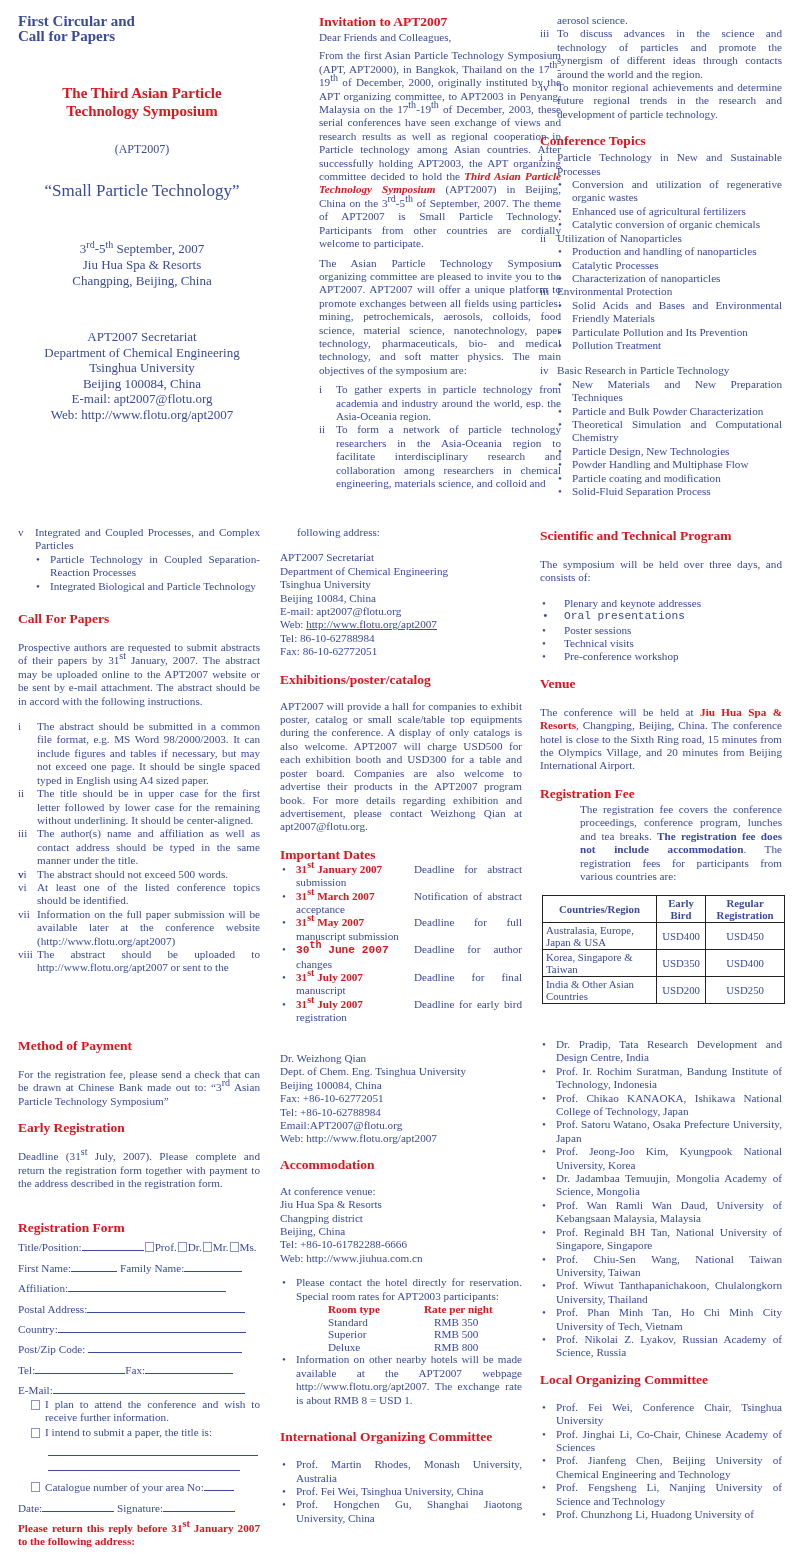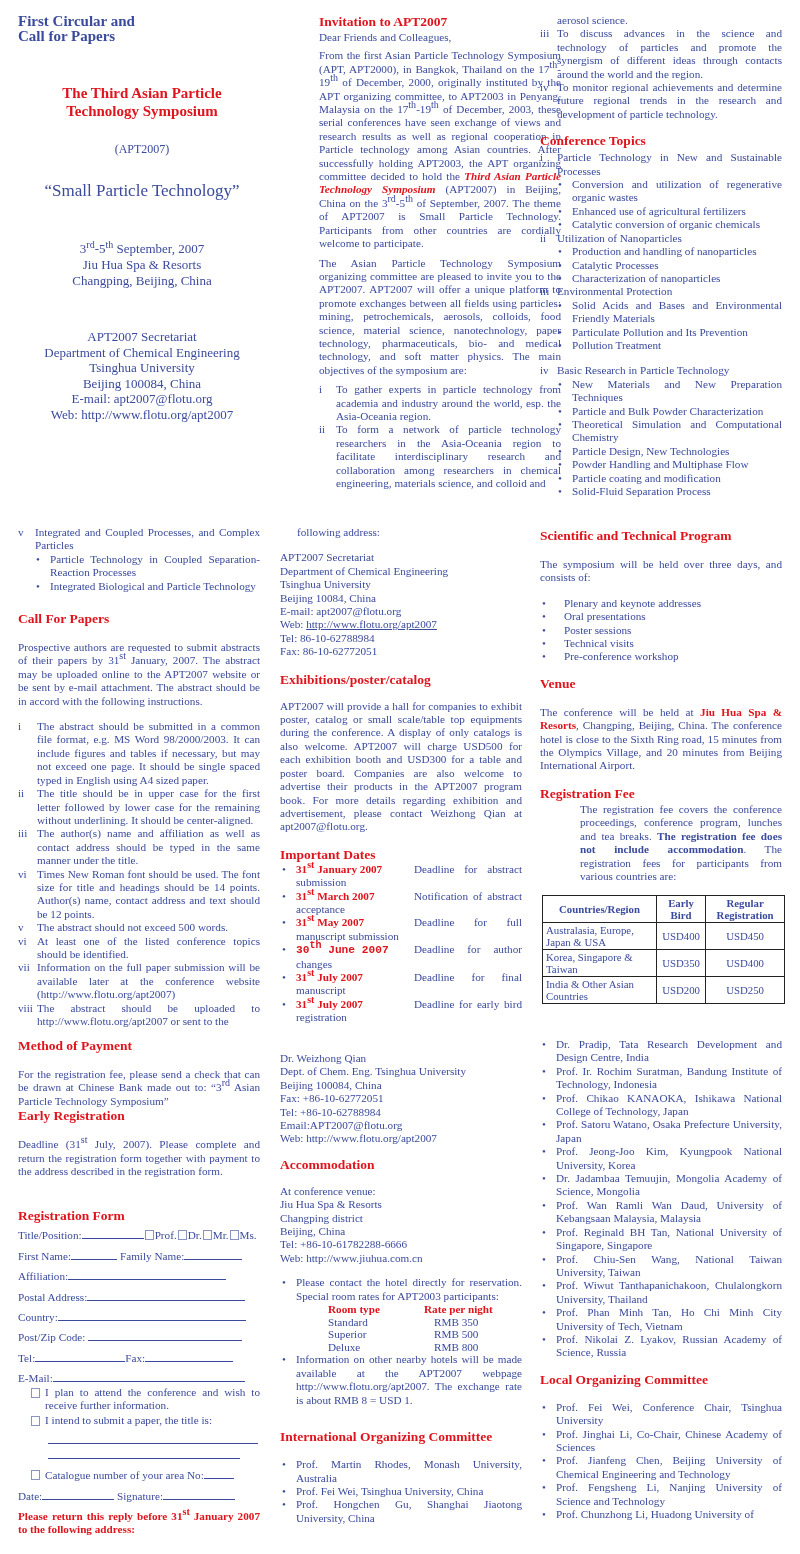--- a/index.html
+++ b/index.html
@@ -125,21 +125,21 @@
         <li>Particle Technology in Coupled Separation-Reaction Processes</li>
         <li>Integrated Biological and Particle Technology</li>
       </ul>
     </div>
   <h2 class="h" style="margin-top:18px;">Call For Papers</h2>
   <p style="margin-top:14px;"><span>Prospective authors are requested to submit abstracts of their papers by 31</span><sup>st</sup><span> January, 2007. The abstract may be uploaded online to the APT2007 website or be sent by e-mail attachment. The abstract should be in accord with the following instructions.</span></p>
   <ol class="rl" id="rules-list" style="margin-top:12px;">
       <li style="padding-left: 19px;"><span class="n">i</span><span>The abstract should be submitted in a common file format, e.g. MS Word 98/2000/2003. It can include figures and tables if necessary, but may not exceed one page. It should be single spaced typed in English using A4 sized paper.</span></li>
       <li style="padding-left: 19px;"><span class="n">ii</span><span>The title should be in upper case for the first letter followed by lower case for the remaining without underlining. It should be center-aligned.</span></li>
       <li style="padding-left: 19px;"><span class="n">iii</span><span>The author(s) name and affiliation as well as contact address should be typed in the same manner under the title.</span></li>
-      <li style="padding-left: 19px;"><span class="n">vi</span><span>Times New Roman font should be used. The font size for title and headings should be 14 points. Author(s) name, contact address and text should be 12 points.</span></li>
+      <li style="padding-left: 19px;"><span class="n">vi</span></li>
       <li style="padding-left: 19px;"><span class="n">v</span><span>The abstract should not exceed 500 words.</span></li>
       <li style="padding-left: 19px;"><span class="n">vi</span><span>At least one of the listed conference topics should be identified.</span></li>
       <li style="padding-left: 19px;"><span class="n">vii</span><span>Information on the full paper submission will be available later at the conference website (http://www.flotu.org/apt2007)</span></li>
       <li style="padding-left: 19px;"><span class="n">viii</span><span>The abstract should be uploaded to http://www.flotu.org/apt2007 or sent to the</span></li>
     </ol>
 </div>
 
 <div class="panel" style="left:280px;top:526px;width:242px;">
   <div style="padding-left:17px;">following address:</div>
   <div style="margin-top:12px;">
@@ -163,21 +163,21 @@
       <li><b class="red" style="display: inline-block; width: 118px;"><span>31</span><sup>st</sup><span> July 2007</span></b><span>Deadline for final manuscript</span></li>
       <li><b class="red" style="display: inline-block; width: 118px;"><span>31</span><sup>st</sup><span> July 2007</span></b><span>Deadline for early bird registration</span></li>
     </ul>
 </div>
 
 <div class="panel" style="left:540px;top:528px;width:242px;">
   <h2 class="h">Scientific and Technical Program</h2>
   <p style="margin-top:14px;">The symposium will be held over three days, and consists of:</p>
   <ul class="b b0" id="program-list" style="margin-top:12px;">
       <li style="padding-left: 24px;">Plenary and keynote addresses</li>
-      <li style="padding-left: 24px;">Oral presentations</li>
+      <li style="padding-left: 24px; font-family: Liberation Mono, monospace;">Oral presentations</li>
       <li style="padding-left: 24px;">Poster sessions</li>
       <li style="padding-left: 24px;">Technical visits</li>
       <li style="padding-left: 24px;">Pre-conference workshop</li>
     </ul>
   <h2 class="h" style="margin-top:12px;">Venue</h2>
   <p style="margin-top:14px;"><span>The conference will be held at </span><b class="red">Jiu Hua Spa &amp; Resorts</b><span>, Changping, Beijing, China. The conference hotel is close to the Sixth Ring road, 15 minutes from the Olympics Village, and 20 minutes from Beijing International Airport.</span></p>
   <h2 class="h" style="margin-top:13px;">Registration Fee</h2>
   <p style="margin-top:1px;margin-left:40px;"><span>The registration fee covers the conference proceedings, conference program, lunches and tea breaks. </span><b>The registration fee does not include accommodation</b><span>. The registration fees for participants from various countries are:</span></p>
   <table class="fee" style="margin-top:12px;">
     <thead>
@@ -203,21 +203,21 @@
           <td class="v">USD200</td>
           <td class="v">USD250</td>
         </tr>
       </tbody>
   </table>
 </div>
 
 <div class="panel" style="left:18px;top:1038px;width:242px;">
   <h2 class="h">Method of Payment</h2>
   <p style="margin-top:14px;"><span>For the registration fee, please send a check that can be drawn at Chinese Bank made out to: “3</span><sup>rd</sup><span> Asian Particle Technology Symposium”</span></p>
-  <h2 class="h" style="margin-top:0;">Early Registration</h2>
+  <h2 class="h" style="margin-top:12px;">Early Registration</h2>
   <p style="margin-top:14px;"><span>Deadline (31</span><sup>st</sup><span> July, 2007). Please complete and return the registration form together with payment to the address described in the registration form.</span></p>
   <h2 class="h" style="margin-top:30px;">Registration Form</h2>
   <div style="margin-top:4px;">
     <div class="formrow"><span>Title/Position:</span><span class="line" style="width:62px;"></span><span id="title-opts"><span class="cb"></span><span>Prof.</span><span class="cb"></span><span>Dr.</span><span class="cb"></span><span>Mr.</span><span class="cb"></span><span>Ms.</span></span></div>
     <div class="formrow"><span>First Name:</span><span class="line" style="width:46px;"></span> <span>Family Name:</span><span class="line" style="width:58px;"></span></div>
     <div class="formrow"><span>Affiliation:</span><span class="line" style="width:158px;"></span></div>
     <div class="formrow"><span>Postal Address:</span><span class="line" style="width:158px;"></span></div>
     <div class="formrow"><span>Country:</span><span class="line" style="width:188px;"></span></div>
     <div class="formrow"><span>Post/Zip Code:</span> <span class="line" style="width:154px;"></span></div>
     <div class="formrow"><span>Tel:</span><span class="line" style="width:90px;"></span><span>Fax:</span><span class="line" style="width:88px;"></span></div>

